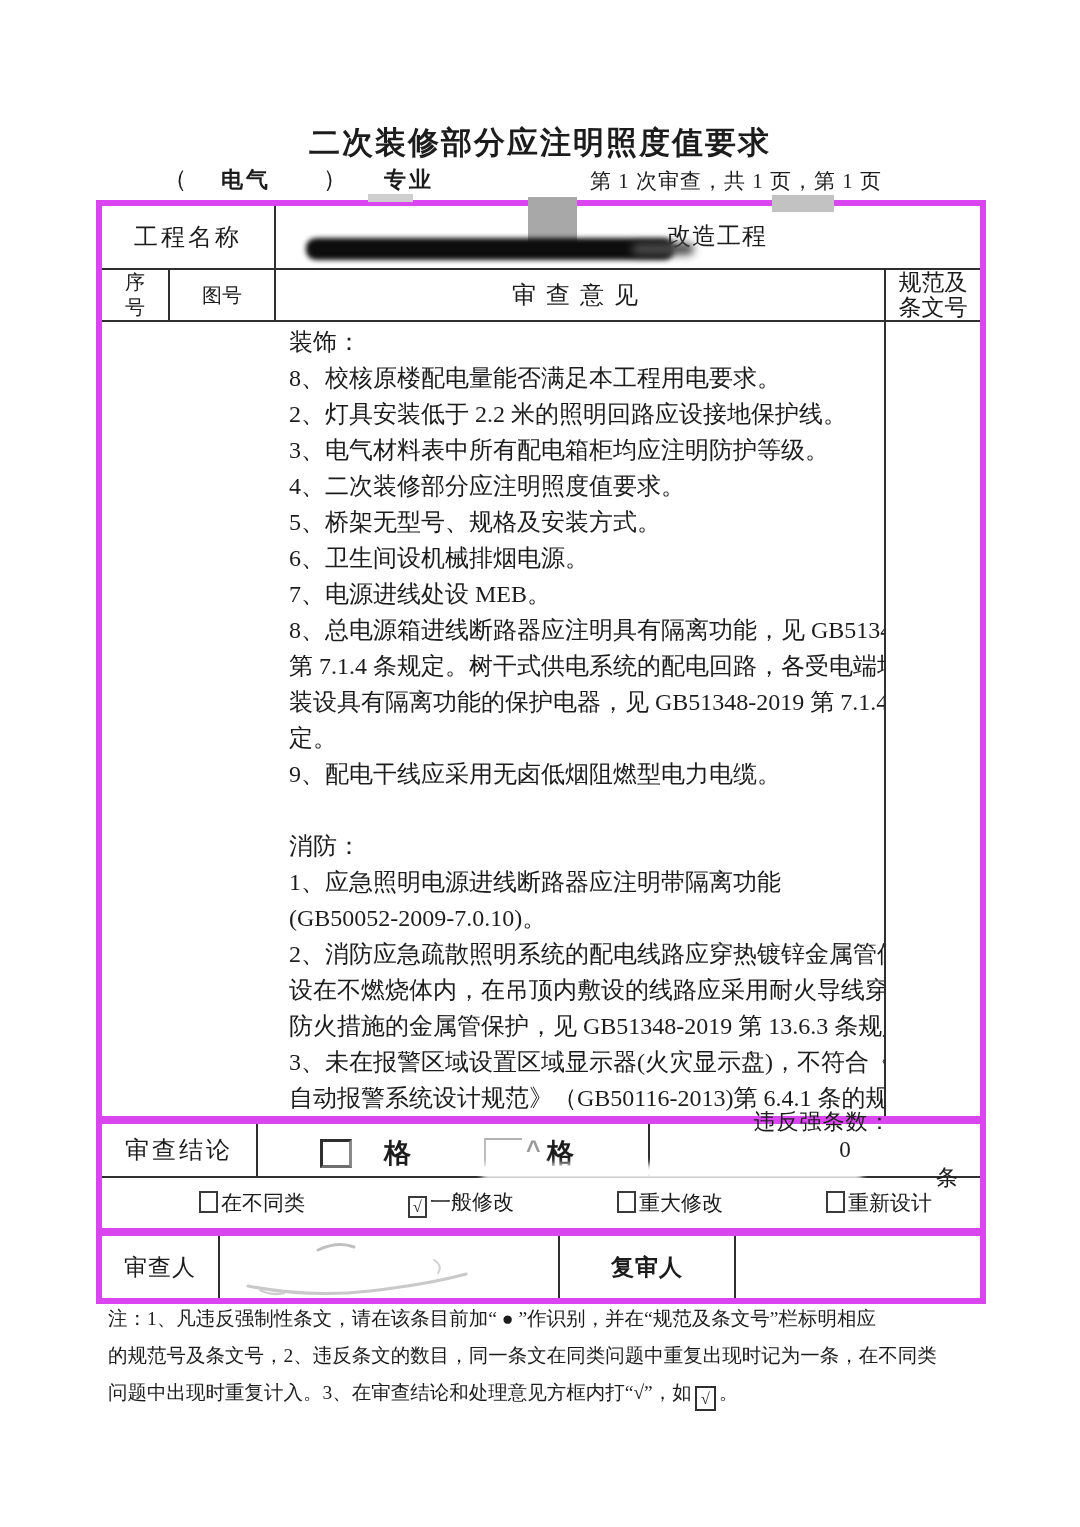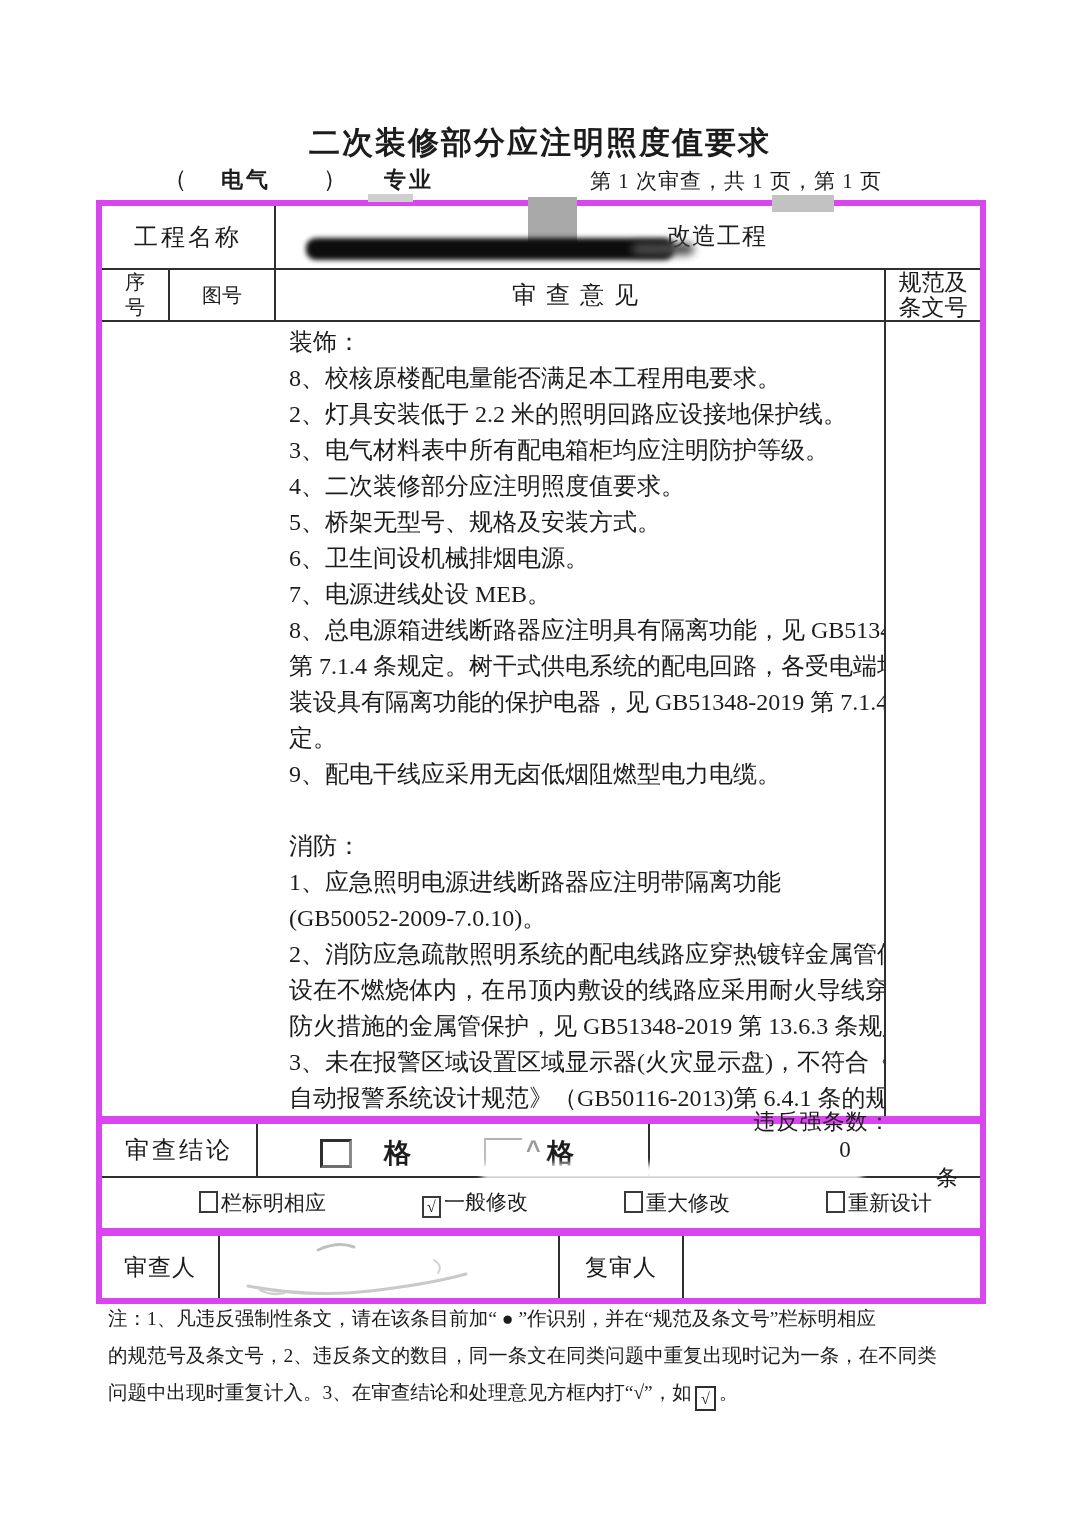--- a/index.html
+++ b/index.html
@@ -160,21 +160,21 @@
         <div class="viol">
           <span class="v-lbl">违反强条数：</span>
           <span class="v-num">0</span>
           <span class="v-unit">条</span>
         </div>
       </div>
     </div>
     <div class="trow" style="height:50px;">
       <div class="cell last" style="flex:1;">
         <div class="opts">
-          <span class="opt"><span class="cbx"></span><span>栏标明相应</span></span>
+          <span class="opt"><span class="cbx"></span><span>在不同类</span></span>
           <span class="opt"><span class="cbx">√</span><span>一般修改</span></span>
           <span class="opt"><span class="cbx"></span><span>重大修改</span></span>
           <span class="opt"><span class="cbx"></span><span>重新设计</span></span>
         </div>
       </div>
     </div>
   </div>
 
   <div class="abs whiteout"></div>
 
@@ -184,21 +184,21 @@
         <span style="font-size:23px;letter-spacing:1px;">审查人</span>
       </div>
       <div class="cell" style="width:340px;">
         <svg class="sig" width="340" height="62" viewBox="0 0 340 62">
           <path d="M98,14 q20,-9 36,-3" stroke="#c0c0c0" stroke-width="3" fill="none" stroke-linecap="round"></path>
           <path d="M28,50 q62,12 122,5 t96,-17" stroke="#c9c9c9" stroke-width="3" fill="none" stroke-linecap="round"></path>
           <path d="M40,54 q11,6 24,3" stroke="#cfcfcf" stroke-width="2.5" fill="none" stroke-linecap="round"></path>
           <path d="M214,24 q9,6 4,13" stroke="#d2d2d2" stroke-width="2" fill="none" stroke-linecap="round"></path>
         </svg>
       </div>
-      <div class="cell" style="width:124px;">
+      <div class="cell" style="width:176px;font-weight:bold;">
         <span style="font-size:23px;letter-spacing:1px;">复审人</span>
       </div>
       <div class="cell last" style="flex:1;"></div>
     </div>
   </div>
 
   <div class="abs blob blob-a"></div>
   <div class="abs blob blob-b"></div>
   <div class="abs blob blob-c"></div>
   <div class="abs blob redact"></div>

